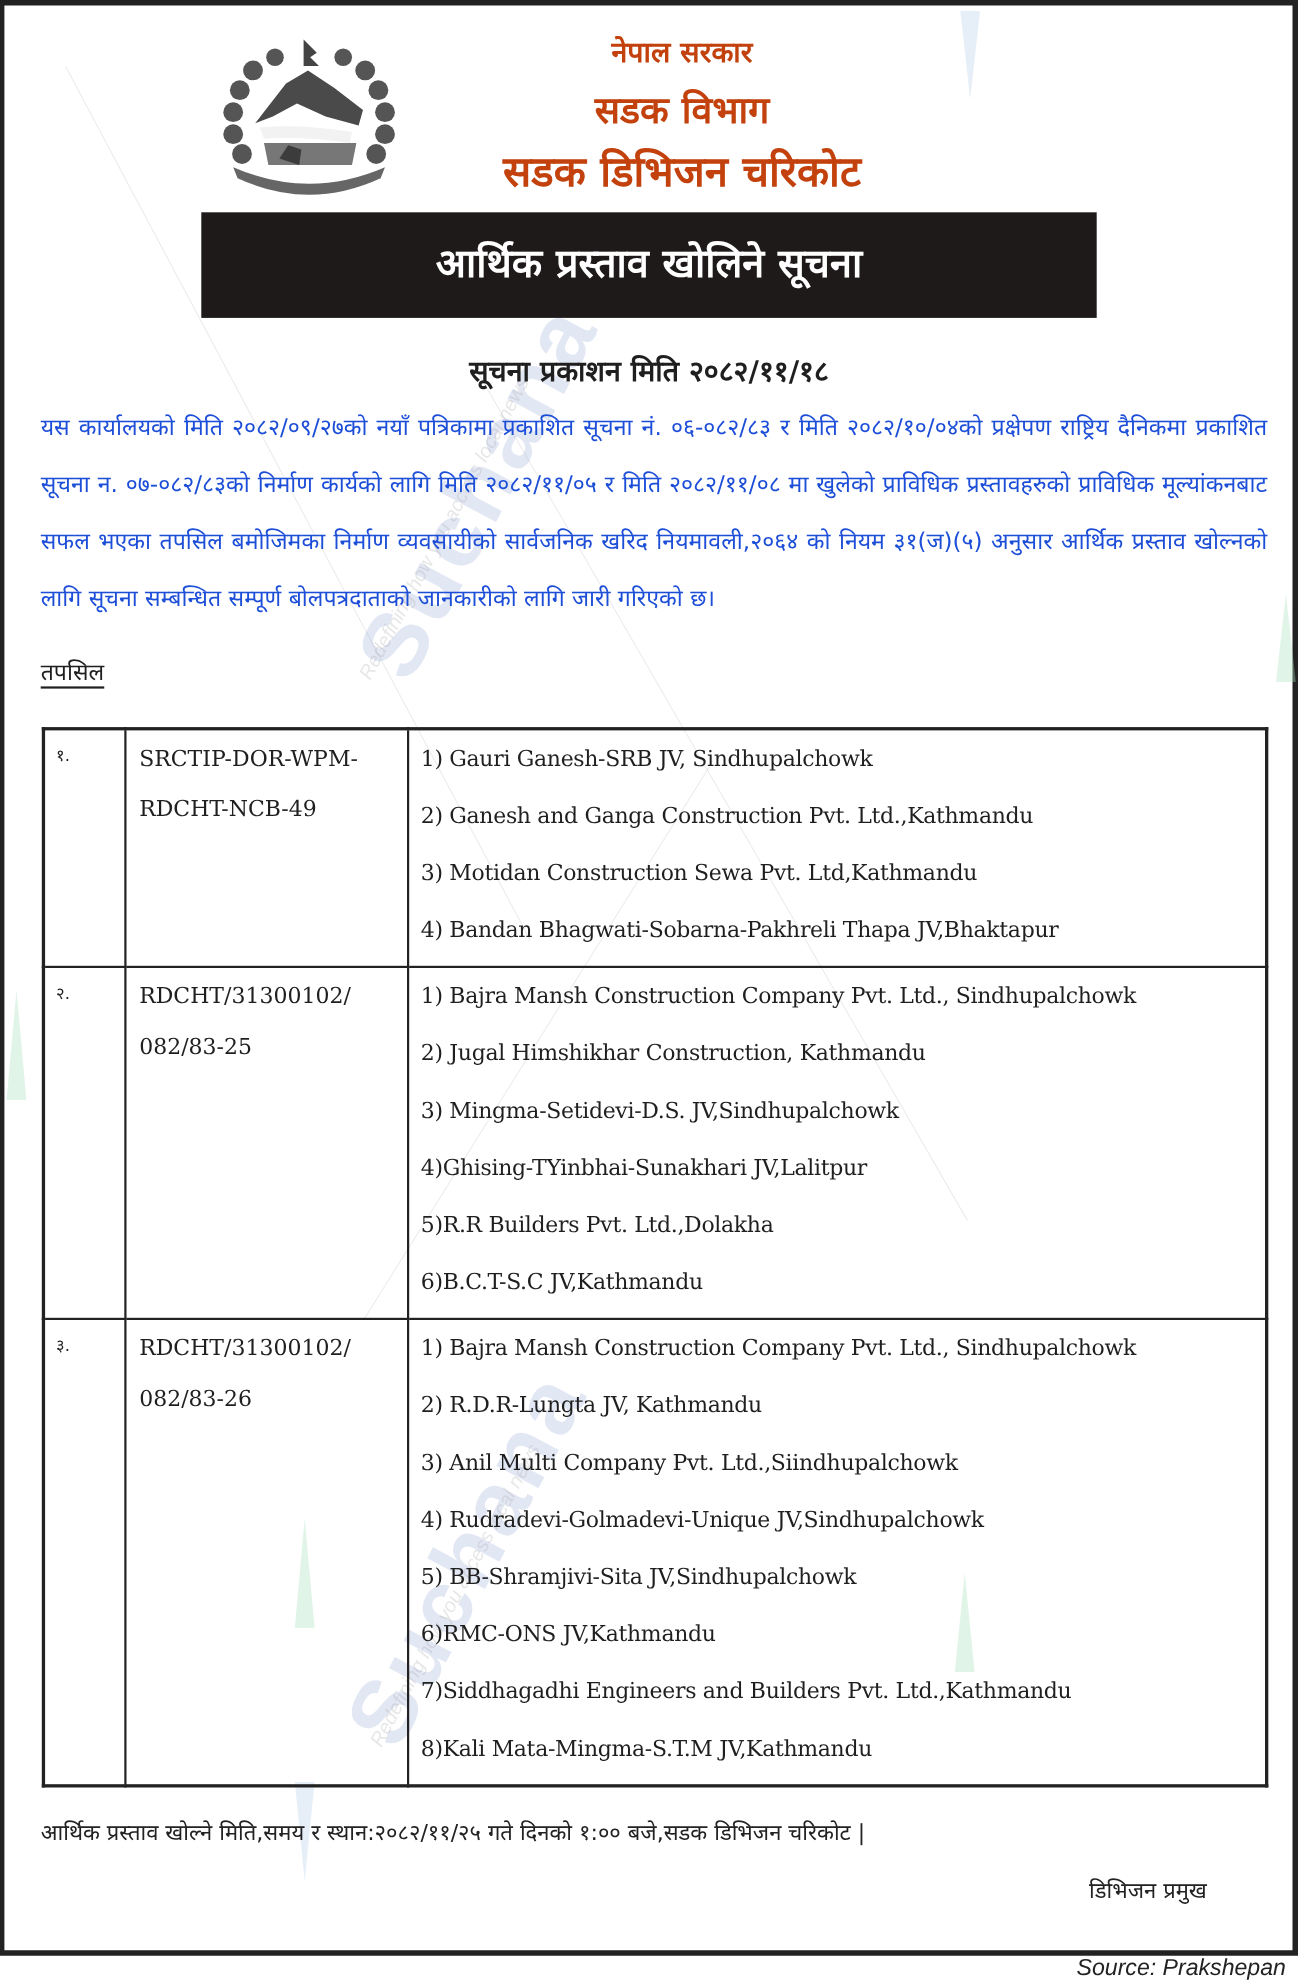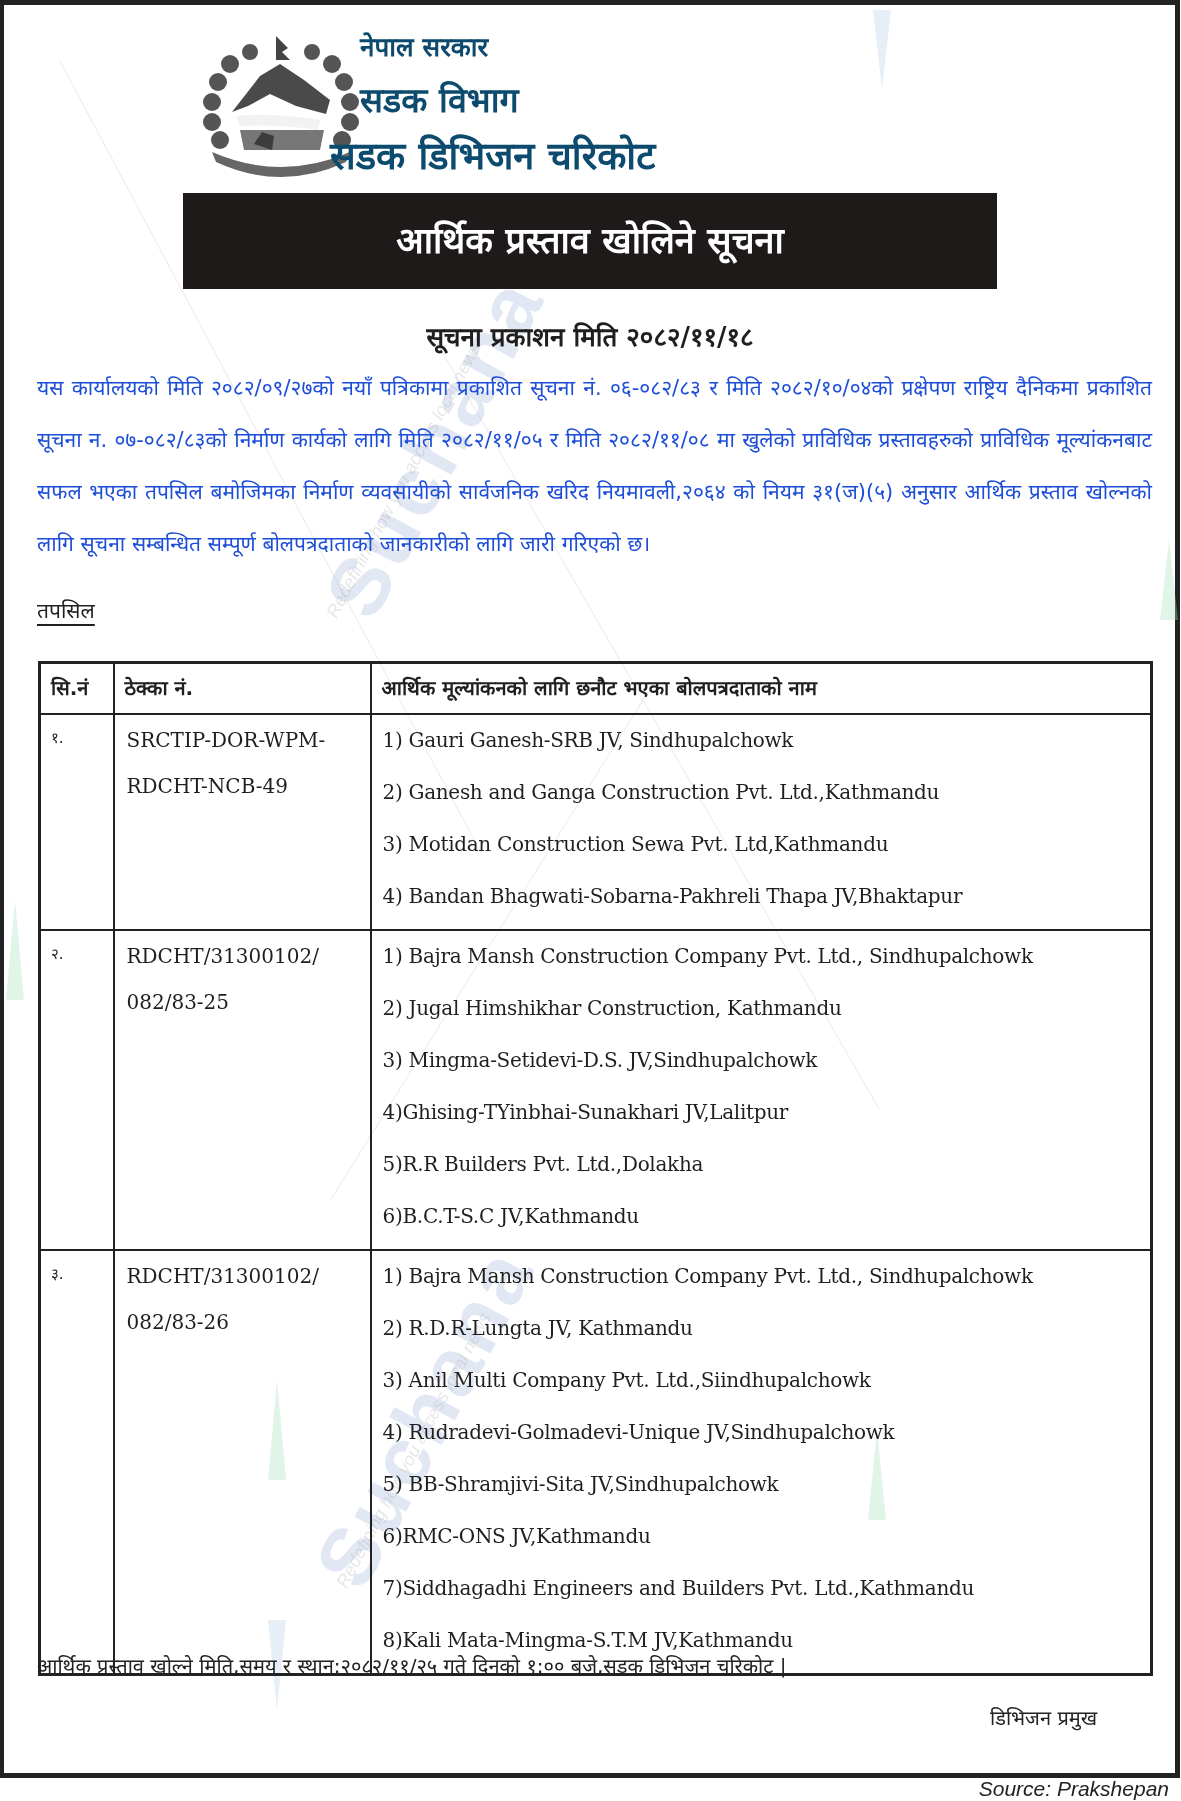--- a/index.html
+++ b/index.html
@@ -9,21 +9,21 @@
            border: 5px solid #222; border-left-width: 4px; background: #fff; }
   .wm { position: absolute; pointer-events: none; }
   .wm-text { font-family: "Liberation Sans", sans-serif; font-weight: bold; color: rgba(150,170,215,0.28);
              font-size: 82px; transform: rotate(-62deg); letter-spacing: 4px; }
   .wm-sub { font-family: "Liberation Sans", sans-serif; font-style: italic; color: rgba(170,170,170,0.28);
             font-size: 18px; transform: rotate(-62deg); }
   .wm-arrow { width: 0; height: 0; border-left: 9px solid transparent; border-right: 9px solid transparent;
               opacity: 0.35; }
   .wm-line { position: absolute; height: 1px; background: rgba(200,200,200,0.35); transform-origin: 0 0; }
   .emblem { position: absolute; left: 200px; top: 34px; width: 162px; height: 145px; }
-  .hdr { position: absolute; left: 360px; width: 520px; text-align: left; font-weight: bold; color: #0c4a6e; }
+  .hdr { position: absolute; left: 360px; width: 520px; text-align: center; font-weight: bold; color: #c2410c; }
   .hdr1 { top: 28px; font-size: 26px; }
   .hdr2 { top: 76px; font-size: 34px; }
   .hdr3 { top: 128px; font-size: 38px; left: 330px; width: 580px; }
   .banner { position: absolute; left: 183px; top: 193px; width: 814px; height: 96px; background: #1e1a1a;
             color: #fff; text-align: center; font-weight: bold; font-size: 36px; line-height: 96px; }
   .pubdate { position: absolute; left: 300px; width: 580px; top: 305px; text-align: center;
              font-weight: bold; font-size: 26px; margin-top: 13px; }
   .para { position: absolute; left: 37px; width: 1115px; top: 362px; font-size: 21px; line-height: 52px;
           text-align: justify; text-align-last: left; color: #1d4ed8; }
   .tapsil { position: absolute; left: 37px; top: 596px; font-size: 21px; text-decoration: underline; text-underline-offset: 6px; }
@@ -101,25 +101,20 @@
 
 <div class="tapsil">तपसिल</div>
 
 <table class="tbl">
   <colgroup>
       <col class="col-sn">
       <col class="col-id">
       <col>
     </colgroup>
   <tbody>
-      <tr>
-    <th>सि.नं</th>
-    <th>ठेक्का नं.</th>
-    <th>आर्थिक मूल्यांकनको लागि छनौट भएका बोलपत्रदाताको नाम</th>
-  </tr>
   <tr class="r1">
     <td class="c-sn">१.</td>
     <td class="c-id">
       <div>SRCTIP-DOR-WPM-</div>
       <div>RDCHT-NCB-49</div>
     </td>
     <td class="c-bid">
       <div class="bid">1) Gauri Ganesh-SRB JV, Sindhupalchowk</div>
       <div class="bid">2) Ganesh and Ganga Construction Pvt. Ltd.,Kathmandu</div>
       <div class="bid">3) Motidan Construction Sewa Pvt. Ltd,Kathmandu</div>

